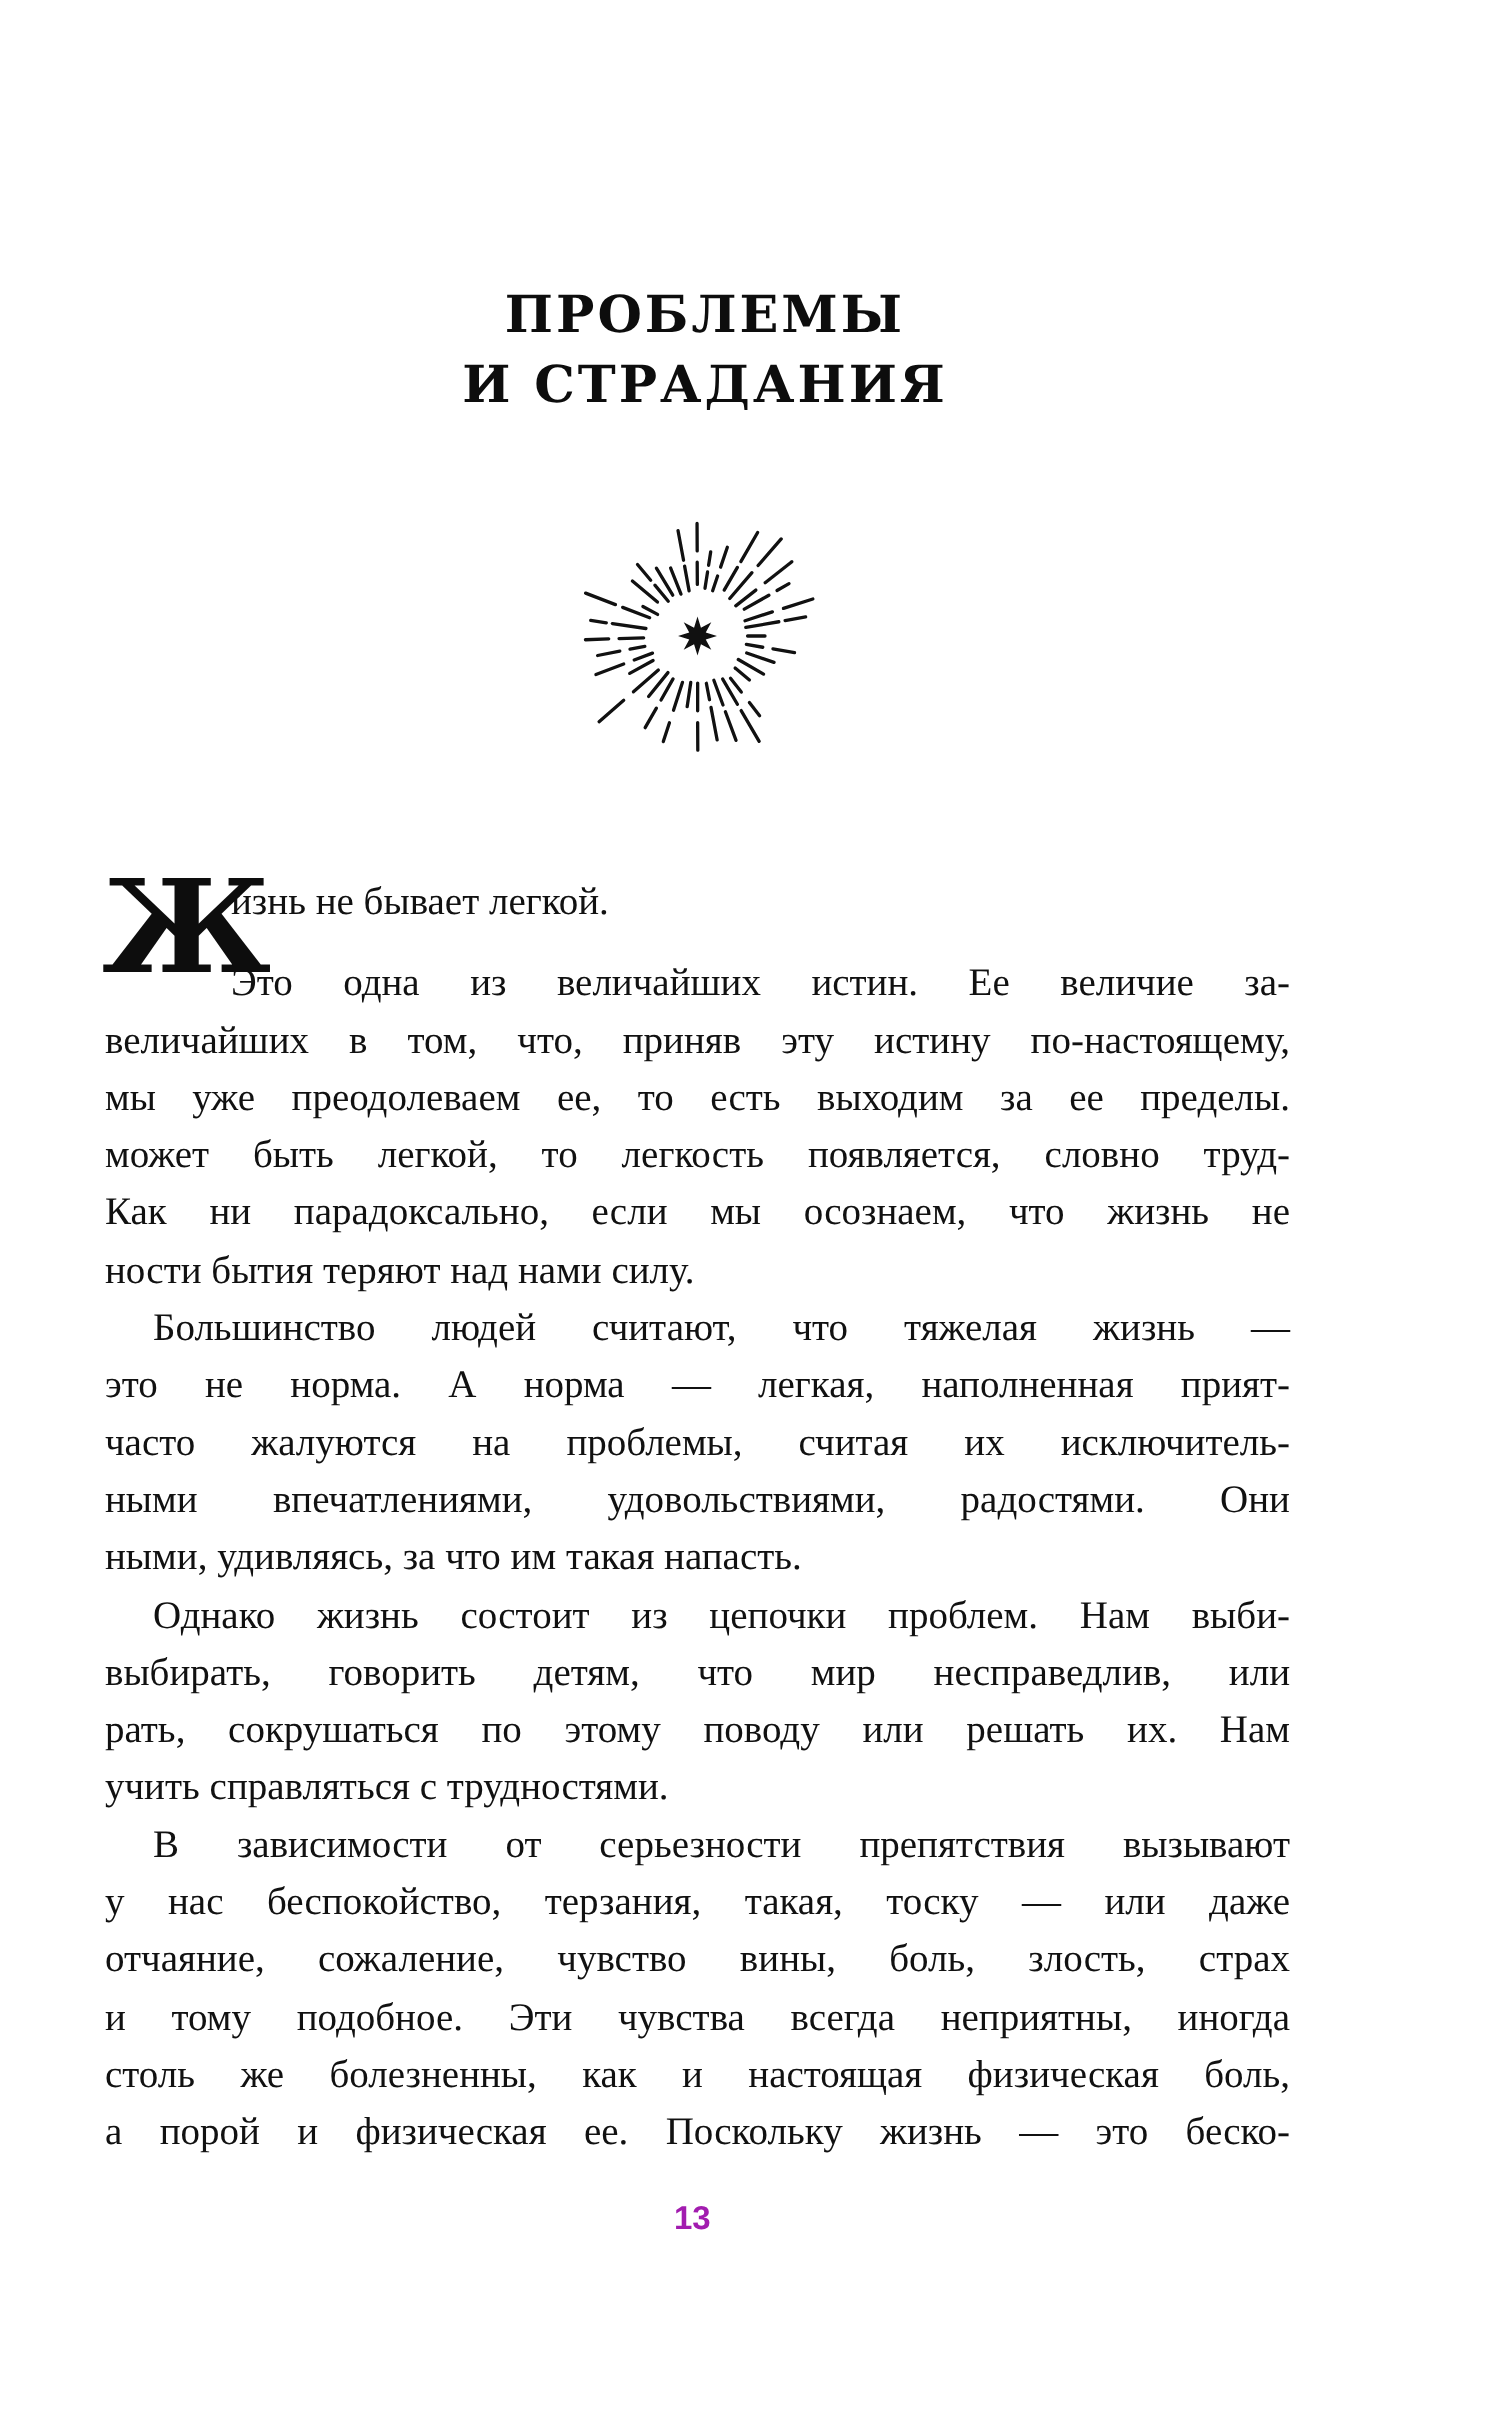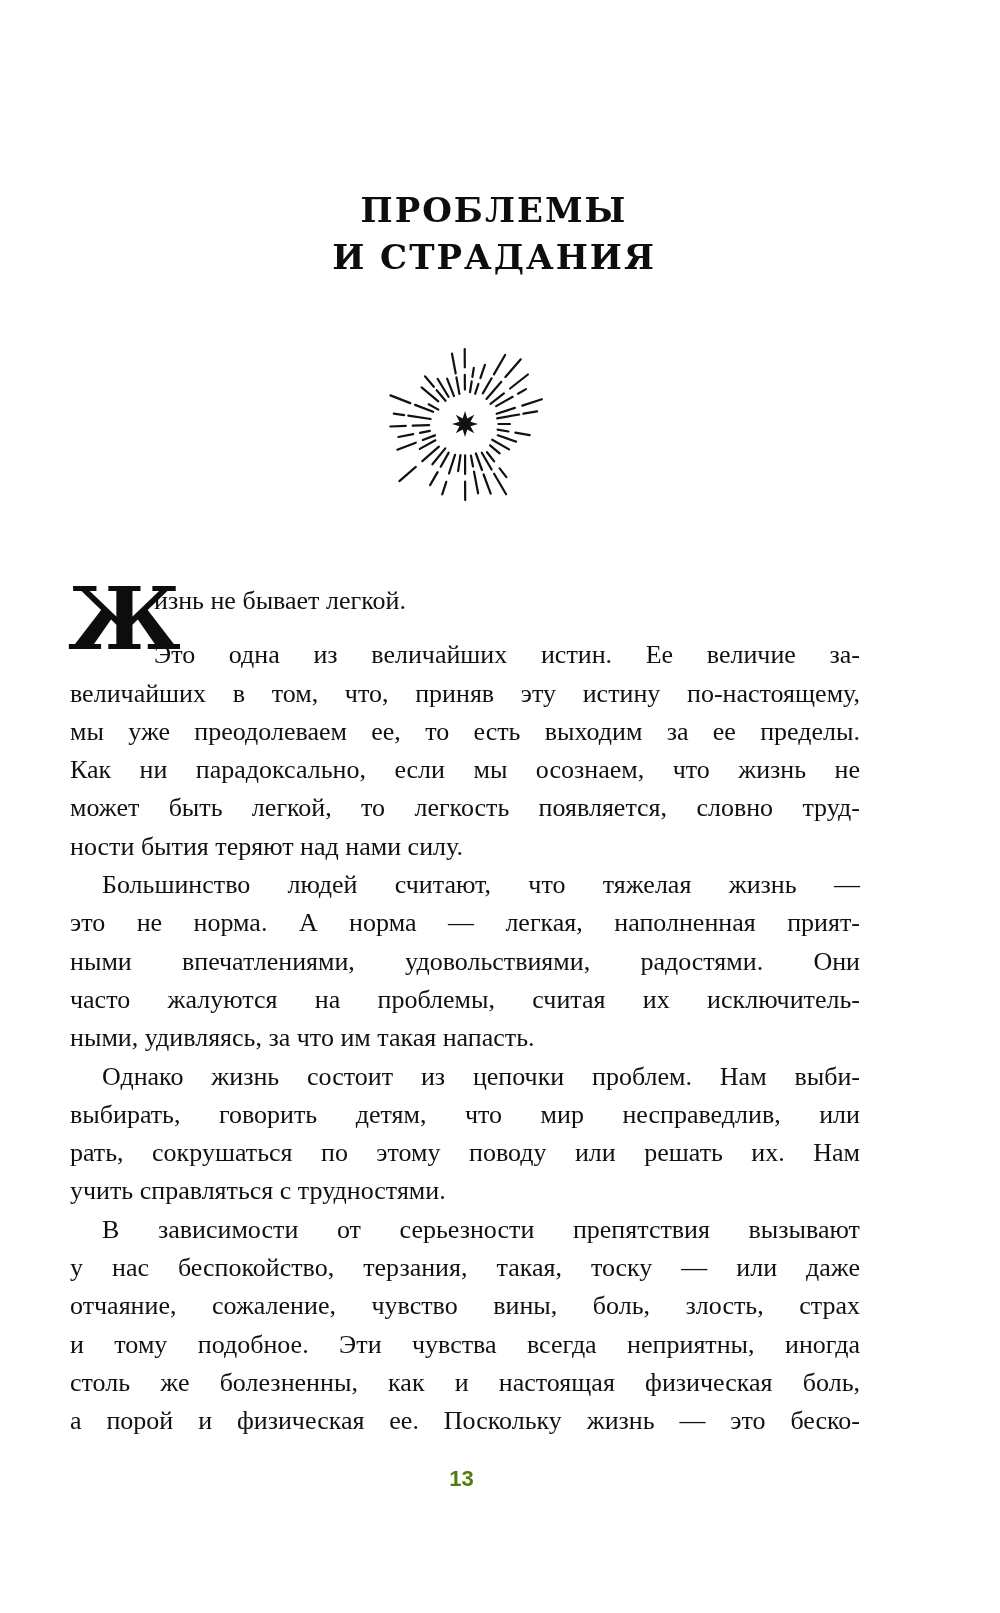--- a/index.html
+++ b/index.html
@@ -26,21 +26,20 @@
       left: 0;
       width: 940px;
       top: 164px;
       text-align: center;
       font-family: "DejaVu Serif", serif;
       font-weight: bold;
       font-size: 34px;
       letter-spacing: 2px;
       line-height: 47px;
       color: #0d0d0d;
-      padding-left: 24px;
     }
     .chapter-title .tline {
       display: block;
       white-space: nowrap;
     }
     .ornament {
       position: absolute;
       left: 365px;
       top: 324px;
       width: 200px;
@@ -85,21 +84,21 @@
     }
     .page-number {
       position: absolute;
       left: 0;
       width: 923px;
       top: 1466px;
       text-align: center;
       font-family: "Liberation Sans", "DejaVu Sans", sans-serif;
       font-weight: bold;
       font-size: 22px;
-      color: #4d7c0f;
+      color: #a21caf;
     }
   </style>
 </head>
 <body>
 
 <div class="page">
 
   <h1 class="chapter-title">
     <span class="tline">ПРОБЛЕМЫ</span>
     <span class="tline">И СТРАДАНИЯ</span>
@@ -172,30 +171,30 @@
       </svg>
   </div>
 
   <div class="body-text">
     <div class="paragraph" style="position:relative;">
       <span class="dropcap">Ж</span>
       <span class="line dc last">изнь не бывает легкой.</span>
       <span class="line dc">Это одна из величайших истин. Ее величие за-</span>
       <span class="line">величайших в том, что, приняв эту истину по-настоящему,</span>
       <span class="line">мы уже преодолеваем ее, то есть выходим за ее пределы.</span>
+      <span class="line">может быть легкой, то легкость появляется, словно труд-</span>
       <span class="line">Как ни парадоксально, если мы осознаем, что жизнь не</span>
-      <span class="line">может быть легкой, то легкость появляется, словно труд-</span>
       <span class="line last">ности бытия теряют над нами силу.</span>
     </div>
 
     <div class="paragraph">
       <span class="line indent">Большинство людей считают, что тяжелая жизнь —</span>
       <span class="line">это не норма. А норма — легкая, наполненная прият-</span>
+      <span class="line">часто жалуются на проблемы, считая их исключитель-</span>
       <span class="line">ными впечатлениями, удовольствиями, радостями. Они</span>
-      <span class="line">часто жалуются на проблемы, считая их исключитель-</span>
       <span class="line last">ными, удивляясь, за что им такая напасть.</span>
     </div>
 
     <div class="paragraph">
       <span class="line indent">Однако жизнь состоит из цепочки проблем. Нам выби-</span>
       <span class="line">выбирать, говорить детям, что мир несправедлив, или</span>
       <span class="line">рать, сокрушаться по этому поводу или решать их. Нам</span>
       <span class="line last">учить справляться с трудностями.</span>
     </div>
 

